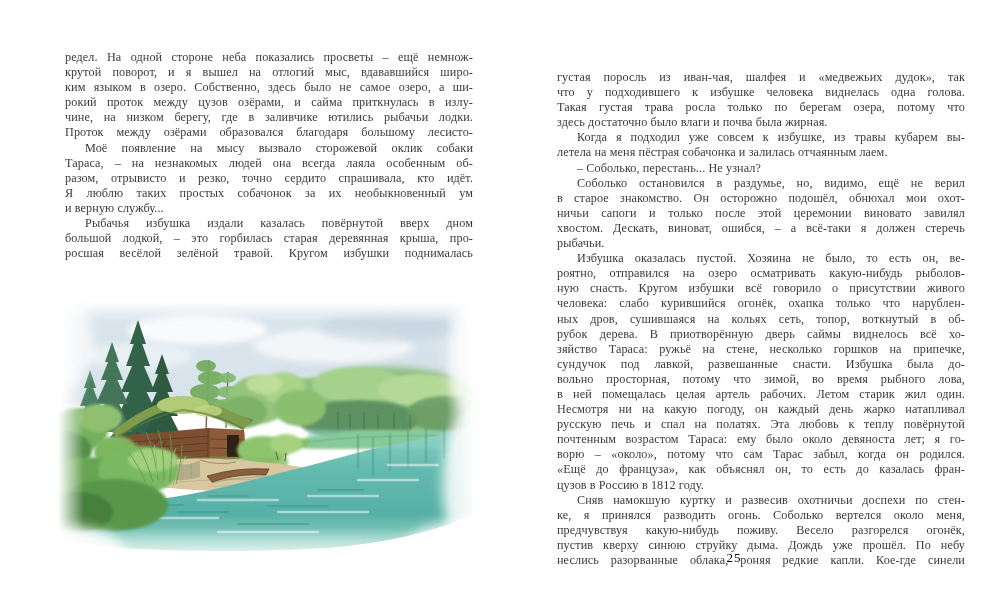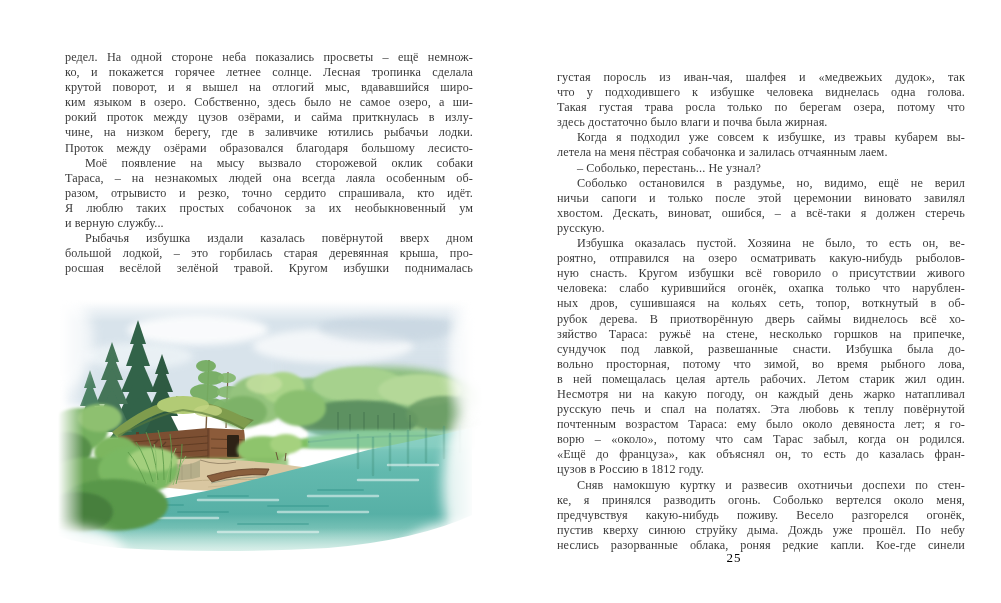--- a/index.html
+++ b/index.html
@@ -32,21 +32,20 @@
   }
 </style>
 </head>
 <body>
 
 <div class="spread">
 
   <div class="text-col" id="left-text" style="left:65px;">
       <div class="para">
         <div class="line">редел. На одной стороне неба показались просветы – ещё немнож-</div>
-        <div class="line">ко, и покажется горячее летнее солнце. Лесная тропинка сделала</div>
         <div class="line">крутой поворот, и я вышел на отлогий мыс, вдававшийся широ-</div>
         <div class="line">ким языком в озеро. Собственно, здесь было не самое озеро, а ши-</div>
         <div class="line">рокий проток между цузов озёрами, и сайма приткнулась в излу-</div>
         <div class="line">чине, на низком берегу, где в заливчике ютились рыбачьи лодки.</div>
         <div class="line">Проток между озёрами образовался благодаря большому лесисто-</div>
       </div>
       <div class="para indent">
         <div class="line">Моё появление на мысу вызвало сторожевой оклик собаки</div>
         <div class="line">Тараса, – на незнакомых людей она всегда лаяла особенным об-</div>
         <div class="line">разом, отрывисто и резко, точно сердито спрашивала, кто идёт.</div>
@@ -322,23 +321,24 @@
       </div>
       <div class="para indent">
         <div class="line">Когда я подходил уже совсем к избушке, из травы кубарем вы-</div>
         <div class="line last">летела на меня пёстрая собачонка и залилась отчаянным лаем.</div>
       </div>
       <div class="para indent">
         <div class="line last">– Соболько, перестань... Не узнал?</div>
       </div>
       <div class="para indent">
         <div class="line">Соболько остановился в раздумье, но, видимо, ещё не верил</div>
+        <div class="line">в старое знакомство. Он осторожно подошёл, обнюхал мои охот-</div>
         <div class="line">ничьи сапоги и только после этой церемонии виновато завилял</div>
         <div class="line">хвостом. Дескать, виноват, ошибся, – а всё-таки я должен стеречь</div>
-        <div class="line last">русскую.</div>
+        <div class="line last">рыбачьи.</div>
       </div>
       <div class="para indent">
         <div class="line">Избушка оказалась пустой. Хозяина не было, то есть он, ве-</div>
         <div class="line">роятно, отправился на озеро осматривать какую-нибудь рыболов-</div>
         <div class="line">ную снасть. Кругом избушки всё говорило о присутствии живого</div>
         <div class="line">человека: слабо курившийся огонёк, охапка только что нарублен-</div>
         <div class="line">ных дров, сушившаяся на кольях сеть, топор, воткнутый в об-</div>
         <div class="line">рубок дерева. В приотворённую дверь саймы виднелось всё хо-</div>
         <div class="line">зяйство Тараса: ружьё на стене, несколько горшков на припечке,</div>
         <div class="line">сундучок под лавкой, развешанные снасти. Избушка была до-</div>

